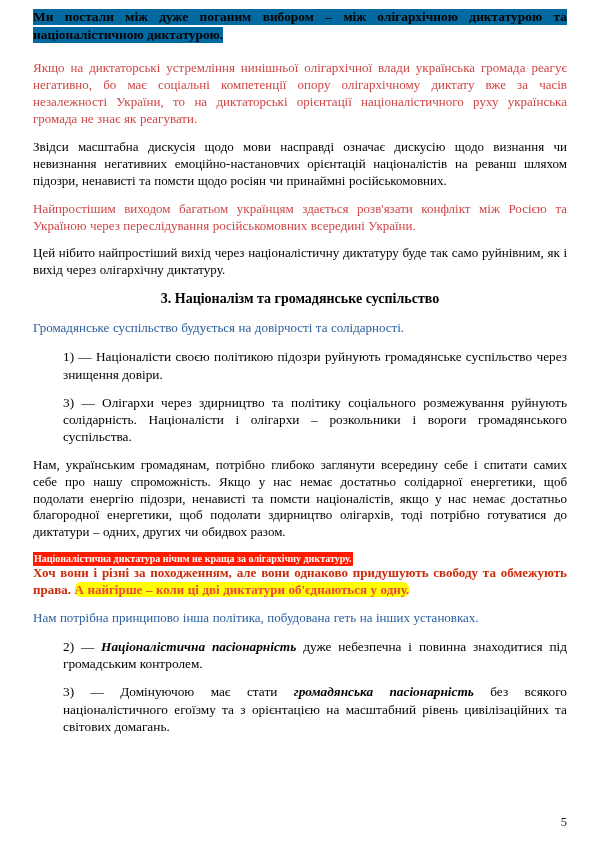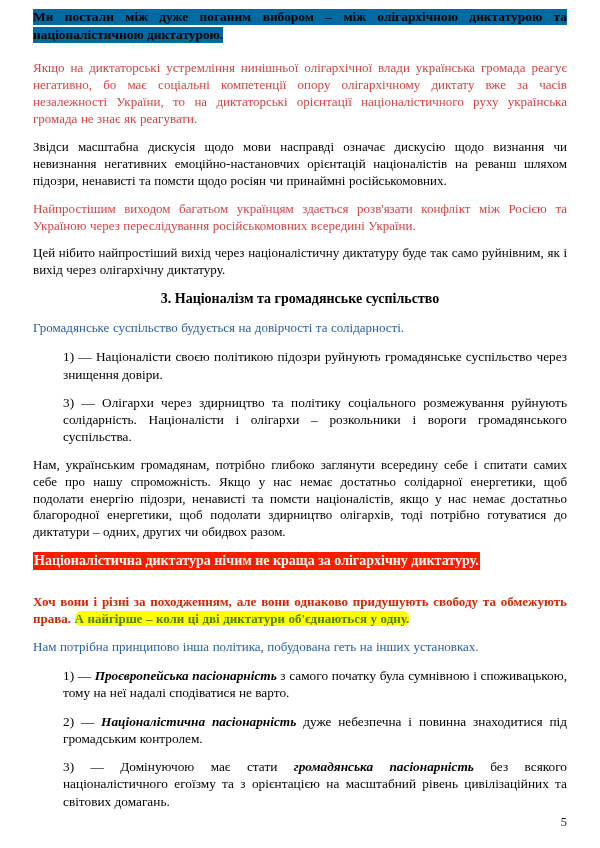--- a/index.html
+++ b/index.html
@@ -86,22 +86,22 @@
   }
   .mark-red {
     background: #FF1A00;
     color: #FFFFFF;
     font-weight: bold;
     box-decoration-break: clone;
     -webkit-box-decoration-break: clone;
     padding: 1px 1px 2px 1px;
   }
   .red-banner {
-    margin: 0 0 24px 0;
-    font-size: 14px;
+    margin: 0 0 0 0;
+    font-size: 10px;
     line-height: 1.30;
   }
 
   .page-number {
     position: absolute;
     right: 33px;
     bottom: 18px;
     font-size: 12.5px;
     color: #1a1a1a;
     text-align: right;
@@ -127,25 +127,24 @@
   <p class="para blue-bold">Громадянське суспільство будується на довірчості та солідарності.</p>
 
   <p class="list-item">1) — Націоналісти своєю політикою підозри руйнують громадянське суспільство через знищення довіри.</p>
 
   <p class="list-item">3) — Олігархи через здирництво та політику соціального розмежування руйнують солідарність. Націоналісти і олігархи – розкольники і вороги громадянського суспільства.</p>
 
   <p class="para">Нам, українським громадянам, потрібно глибоко заглянути всередину себе і спитати самих себе про нашу спроможність. Якщо у нас немає достатньо солідарної енергетики, щоб подолати енергію підозри, ненависті та помсти націоналістів, якщо у нас немає достатньо благородної енергетики, щоб подолати здирництво олігархів, тоді потрібно готуватися до диктатури – одних, других чи обидвох разом.</p>
 
   <p class="red-banner"><span class="mark-red">Націоналістична диктатура нічим не краща за олігархічну диктатуру.</span></p>
 
-  <p class="para red-strong-bold"><span>Хоч вони і різні за походженням, але вони однаково придушують свободу та обмежують права.</span> <span class="mark-yellow" style="color:#4d7c0f;border-radius:6px;">А найгірше – коли ці дві диктатури об'єднаються у одну.</span></p>
+  <p class="para red-strong-bold"><span>Хоч вони і різні за походженням, але вони однаково придушують свободу та обмежують права.</span> <span class="mark-yellow" style="color:#ef4444;border-radius:6px;">А найгірше – коли ці дві диктатури об'єднаються у одну.</span></p>
 
   <p class="para blue-bold">Нам потрібна принципово інша політика, побудована геть на інших установках.</p>
 
-  <p class="list-item"><span>1) — </span><span class="bi">Проєвропейська пасіонарність</span><span> з самого початку була сумнівною і споживацькою, тому на неї надалі сподіватися не варто.</span></p>
 
   <p class="list-item"><span>2) — </span><span class="bi">Націоналістична пасіонарність</span><span> дуже небезпечна і повинна знаходитися під громадським контролем.</span></p>
 
   <p class="list-item"><span>3) — </span><span>Домінуючою має стати </span><span class="bi">громадянська пасіонарність</span><span> без всякого націоналістичного егоїзму та з орієнтацією на масштабний рівень цивілізаційних та світових домагань.</span></p>
 
   <div class="page-number">5</div>
 
 </div>
 
 </body></html>

